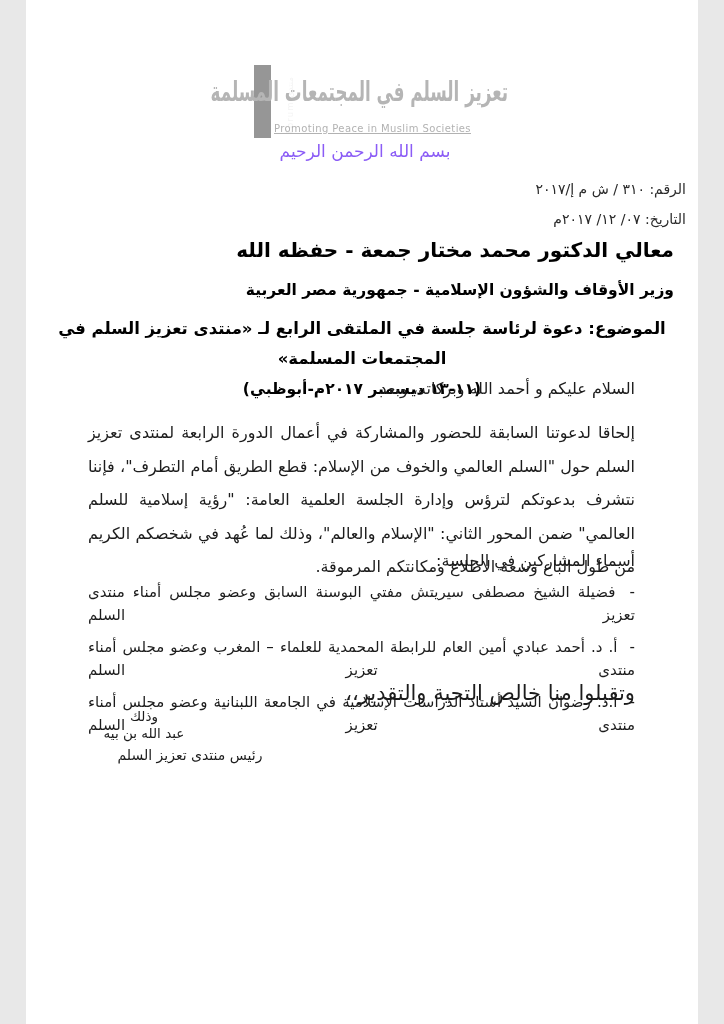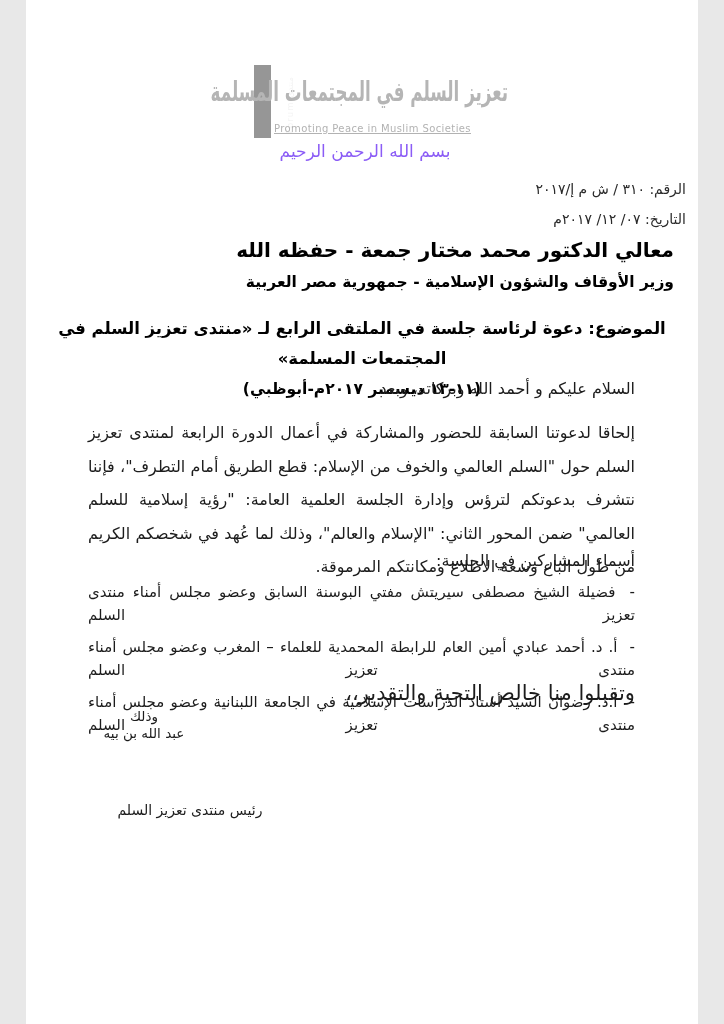--- a/index.html
+++ b/index.html
@@ -37,21 +37,21 @@
     text-align:center; font-size:17px; color:#8b5cf6;
   }
   
   .ref-block {
     position:absolute; top:161px; right:12px;
     text-align:right; font-size:14px; line-height:30px; color:#2a2a2a;margin-top:13px;
   }
   
   .addressee { position:absolute; top:237px; right:24px; text-align:right; }
   .addressee .line1 { font-weight:700; font-size:20px; line-height:26px; color:#000; }
-  .addressee .line2 { font-weight:700; font-size:15.5px; line-height:22px; margin-top:8px; color:#000; }
+  .addressee .line2 { font-weight:700; font-size:15.5px; line-height:22px; margin-top:16px; color:#000; }
   
   .subject { position:absolute; top:314px; left:30px; right:30px; text-align:center; }
   .subject .line1 { font-weight:700; font-size:16.5px; line-height:30px; color:#000; }
   .subject .line2 { font-weight:700; font-size:15.5px; line-height:30px; color:#000; }
   
   .greeting { position:absolute; top:379px; right:63px; font-size:16px; }
   .greeting-mark { position:absolute; top:382px; left:290px; font-size:14px; font-weight:700; }
   .body-par {
     position:absolute; top:416px; right:63px; left:62px;
     font-size:16px; line-height:33.5px; text-align:justify;
@@ -61,21 +61,21 @@
   .bullet-row {
     font-size:15px; line-height:23px; margin-bottom:9px;
     text-align:justify; text-align-last:justify;
   }
   .bullet-row .dash { padding-left:6px; }
   .closing { position:absolute; top:681px; right:63px; font-size:21px; }
   
   .sig-block { position:absolute; top:708px; left:58px; width:120px; text-align:center; }
   .sig-salutation { font-size:13.5px; line-height:16px; }
   .sig-name { font-size:13.5px; line-height:18px; }
-  .sig-title { position:absolute; top:802px; left:84px; width:160px; text-align:center; font-size:14px; }
+  .sig-title { position:absolute; top:747px; left:84px; width:160px; text-align:center; font-size:14px; }
 </style>
 </head>
 <body>
 
 <div class="page">
 
   <div class="logo-wrap">
     <div class="logo-bar">
       <span>Forum منتدى</span>
     </div>

